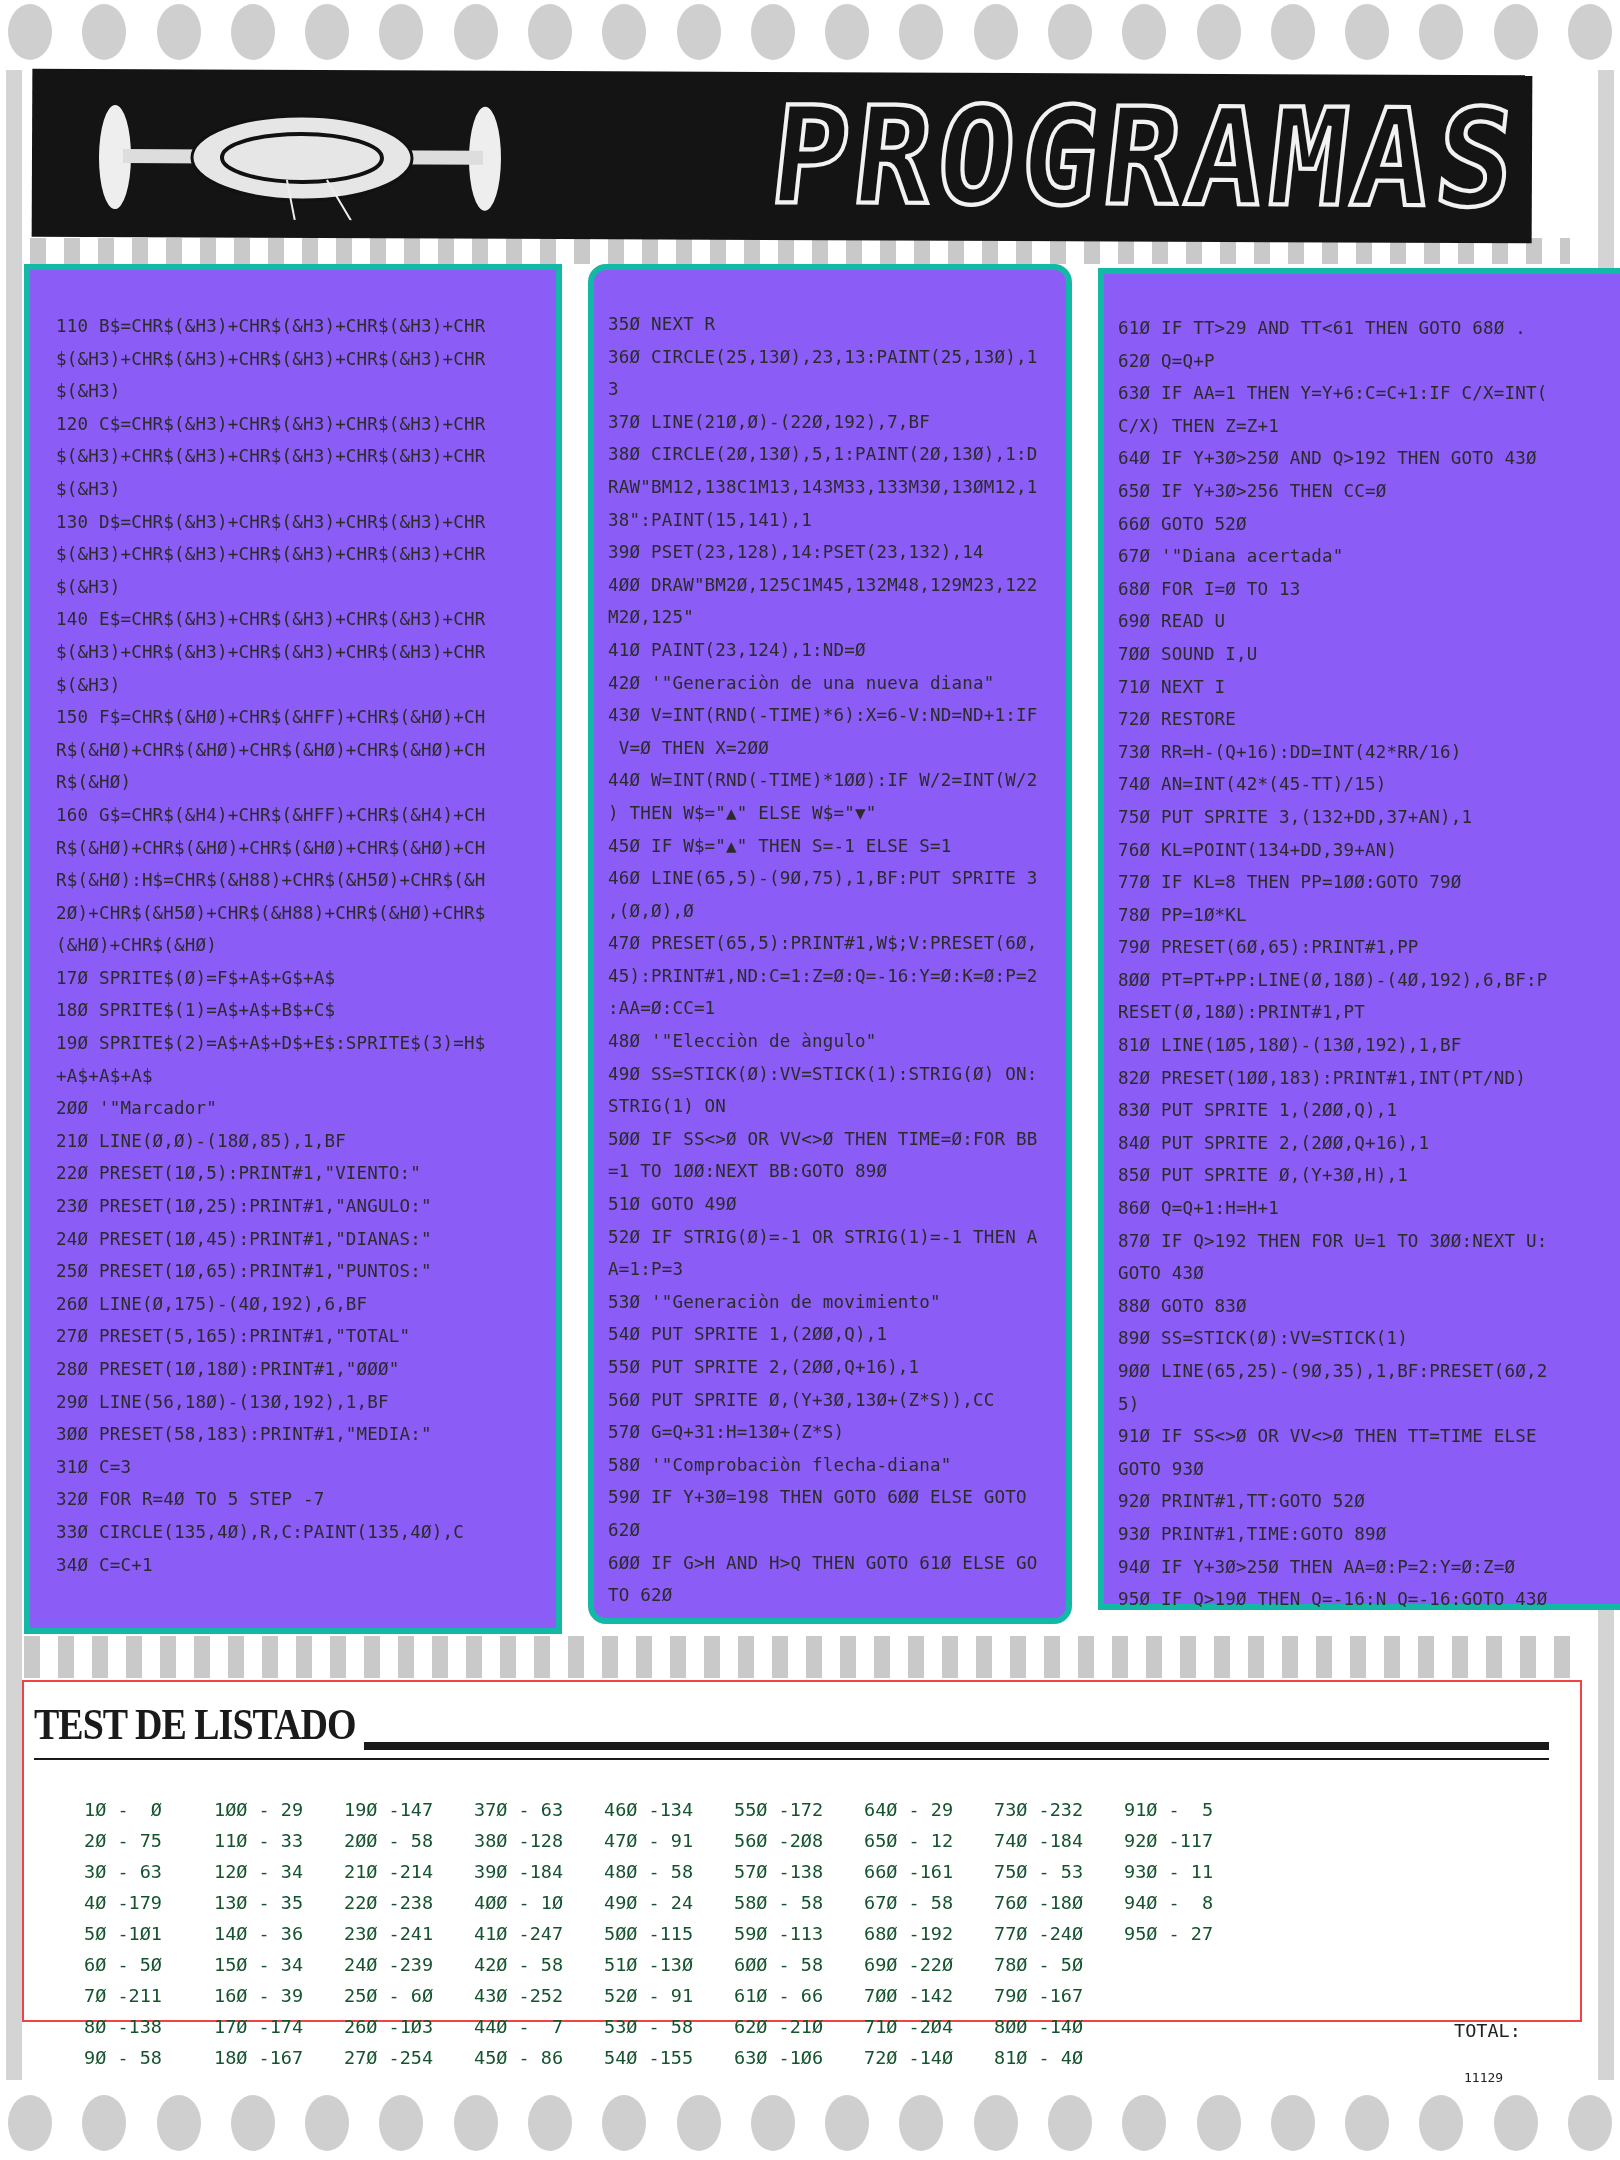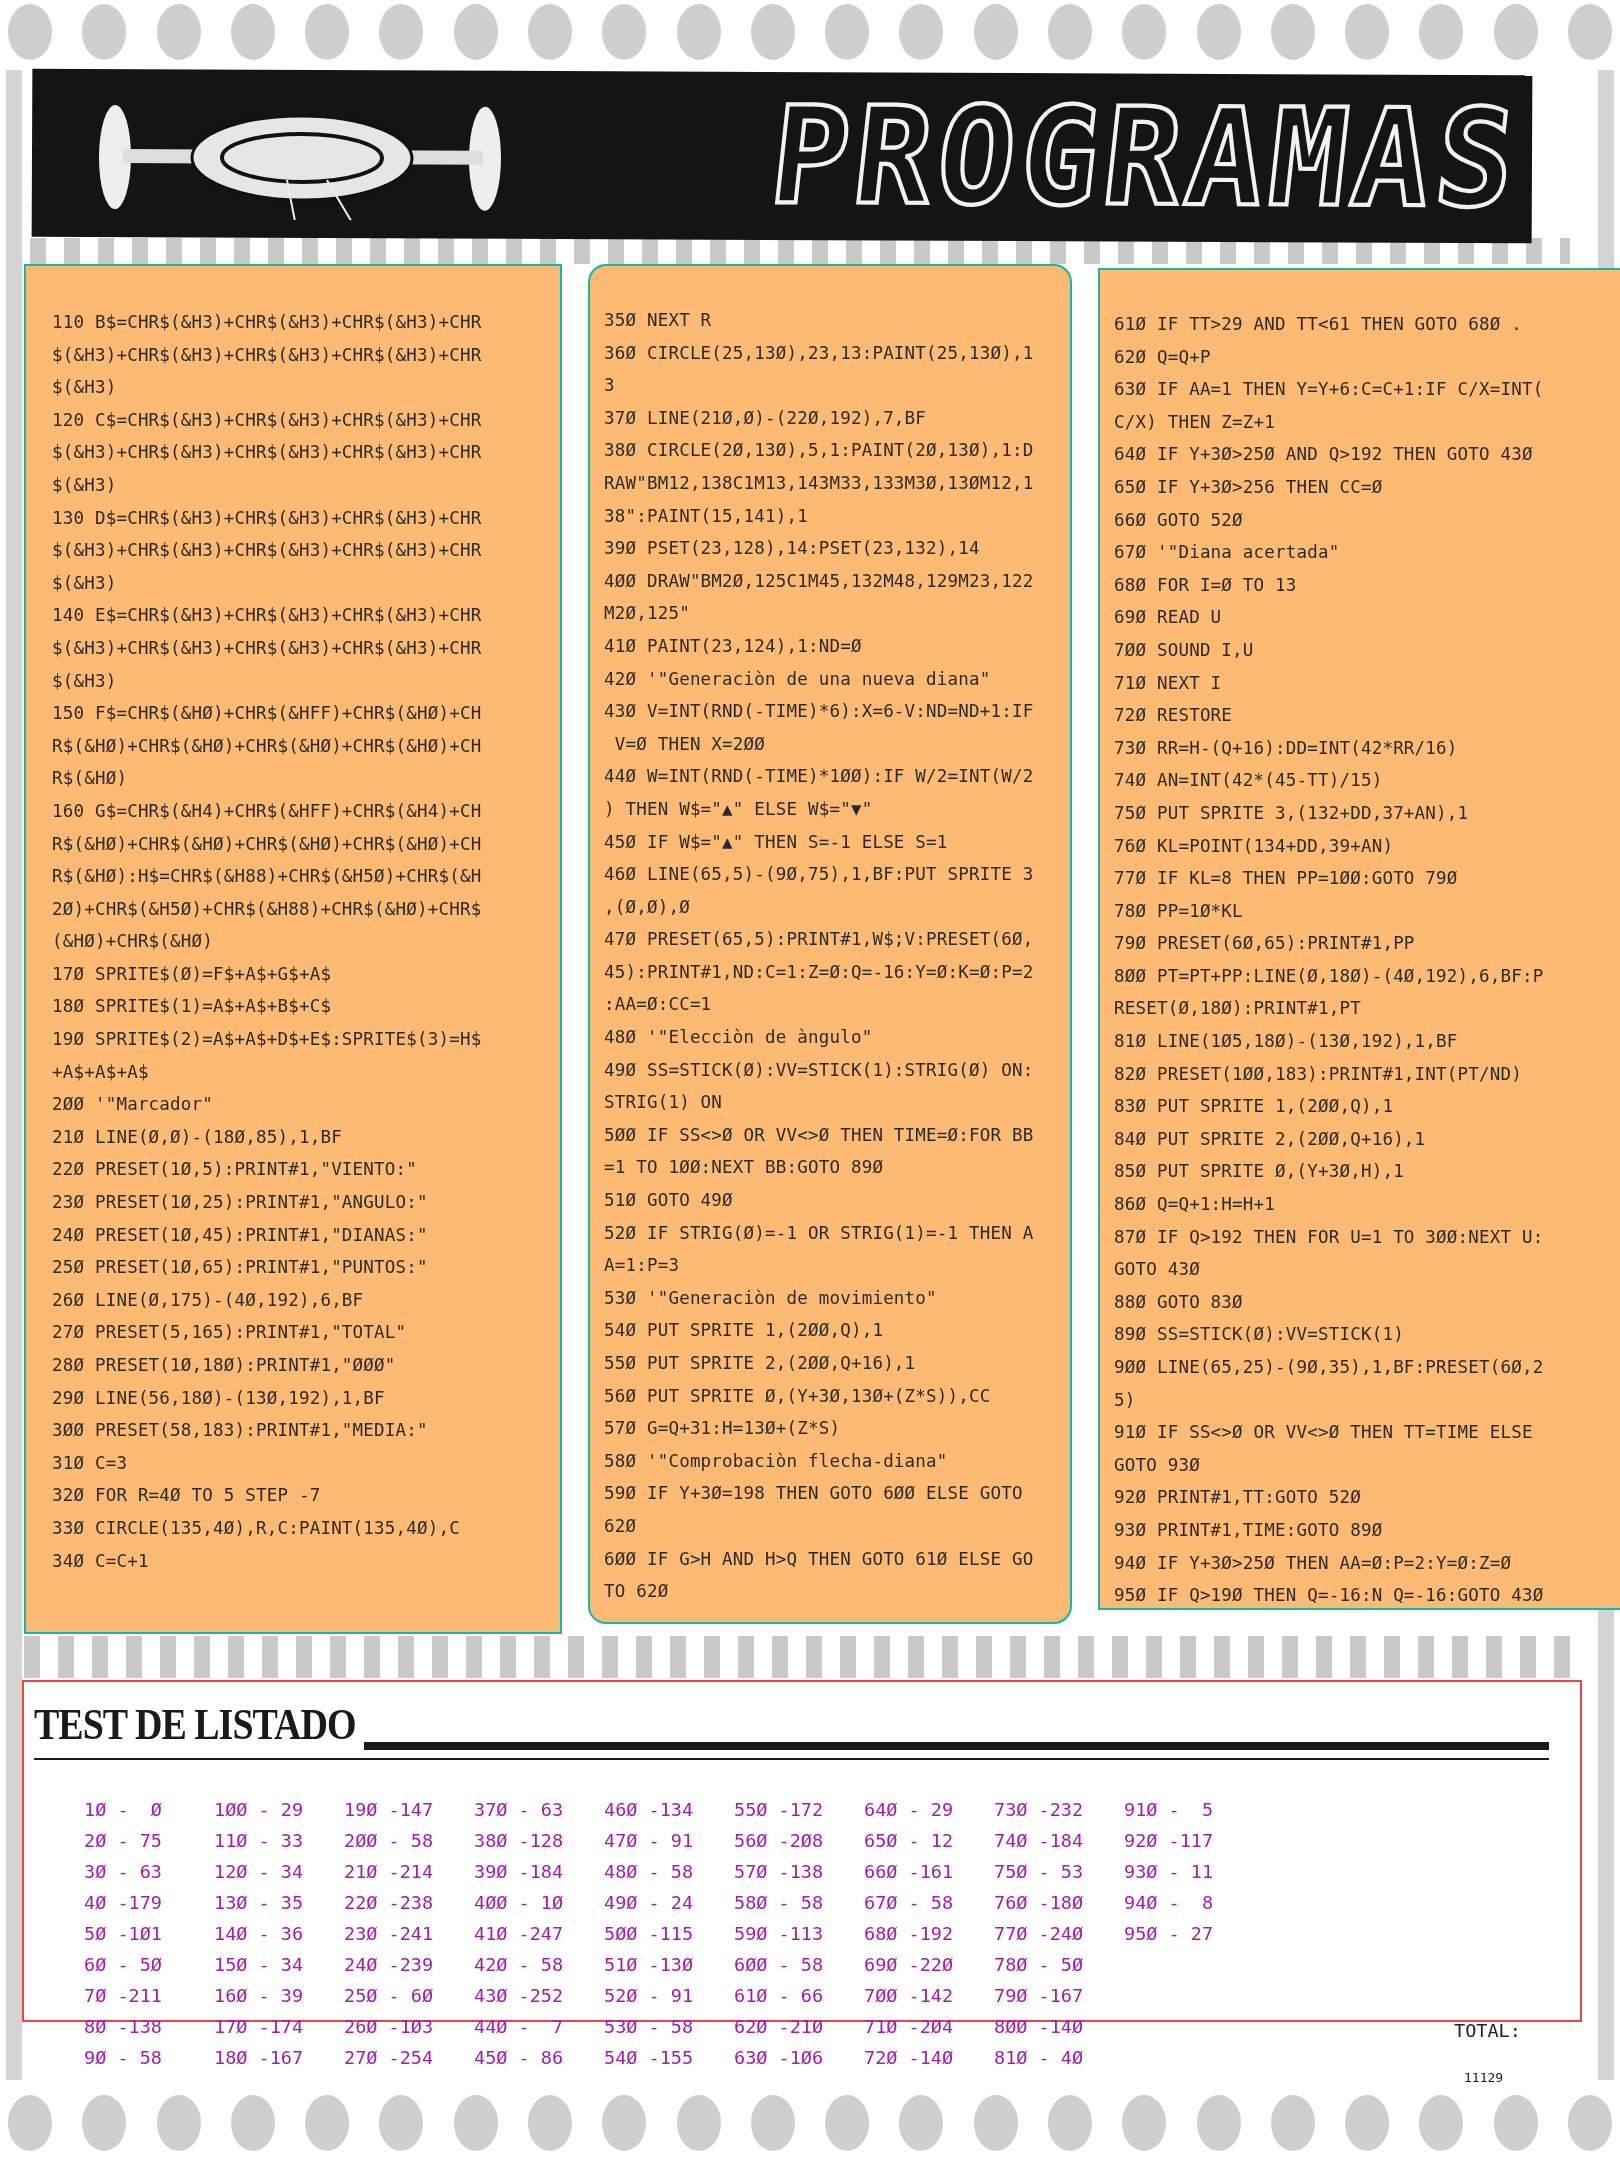--- a/index.html
+++ b/index.html
@@ -19,41 +19,41 @@
     position:absolute; left:32px; top:72px; width:1500px; height:168px; background:#141414;
     transform:rotate(0.25deg);
   }
   .ship { position:absolute; left:55px; top:30px; width:430px; height:120px; }
   .banner-title {
     position:absolute; left:740px; top:14px; font-family:"DejaVu Sans Mono", monospace;
     font-size:128px; line-height:140px; color:#141414; letter-spacing:6px;
     -webkit-text-stroke:4px #f2f2f2; font-weight:bold; transform:skewX(-6deg) scaleY(1.05);
   }
   .panel {
-    position:absolute; top:264px; height:1370px; border:2px solid #14b8a6; background:#fdba74; box-sizing:border-box;
+    position:absolute; top:264px; height:1370px; border:6px solid #14b8a6; background:#8b5cf6; box-sizing:border-box;
     padding:40px 16px 10px 26px;
   }
   .panel pre {
     margin:0; font-family:"DejaVu Sans Mono", monospace; font-size:17.5px; line-height:32.6px;
     white-space:pre; color:#2b2b2b; letter-spacing:0.2px;
   }
   #p1 { left:24px; width:538px; }
   #p2 { left:588px; width:484px; padding-top:38px; padding-left:14px; height:1360px;border-radius:18px; }
   #p3 { left:1098px; width:560px; padding-top:38px; padding-left:14px; top:268px; height:1342px; }
   .test {
     position:absolute; left:22px; top:1680px; width:1560px; height:342px; border:2px solid #ef4444; box-sizing:border-box; background:#fff;
   }
   .test-title {
     position:absolute; left:10px; top:20px; font-family:"Liberation Serif","DejaVu Serif", serif; font-weight:bold;
     font-size:38px; color:#1a1a1a; letter-spacing:-1px; transform:scaleY(1.15);
   }
   .rule-thick { position:absolute; left:340px; top:60px; width:1185px; height:8px; background:#1a1a1a; }
   .rule-thin { position:absolute; left:10px; top:76px; width:1515px; height:2px; background:#1a1a1a; }
   .grid { position:absolute; left:60px; top:112px; display:flex; gap:0; }
-  .col { width:130px; font-size:18.5px; line-height:31px; color:#a21caf; white-space:pre; }
+  .col { width:130px; font-size:18.5px; line-height:31px; color:#14532d; white-space:pre; }
   .total-label { position:absolute; left:1430px; top:338px; font-size:18.5px; }
   .total-value { position:absolute; left:1440px; top:388px; font-size:13px; }
 </style>
 </head>
 <body>
 
 <div class="dots top">
     <span class="dot"></span>
     <span class="dot"></span>
     <span class="dot"></span>

